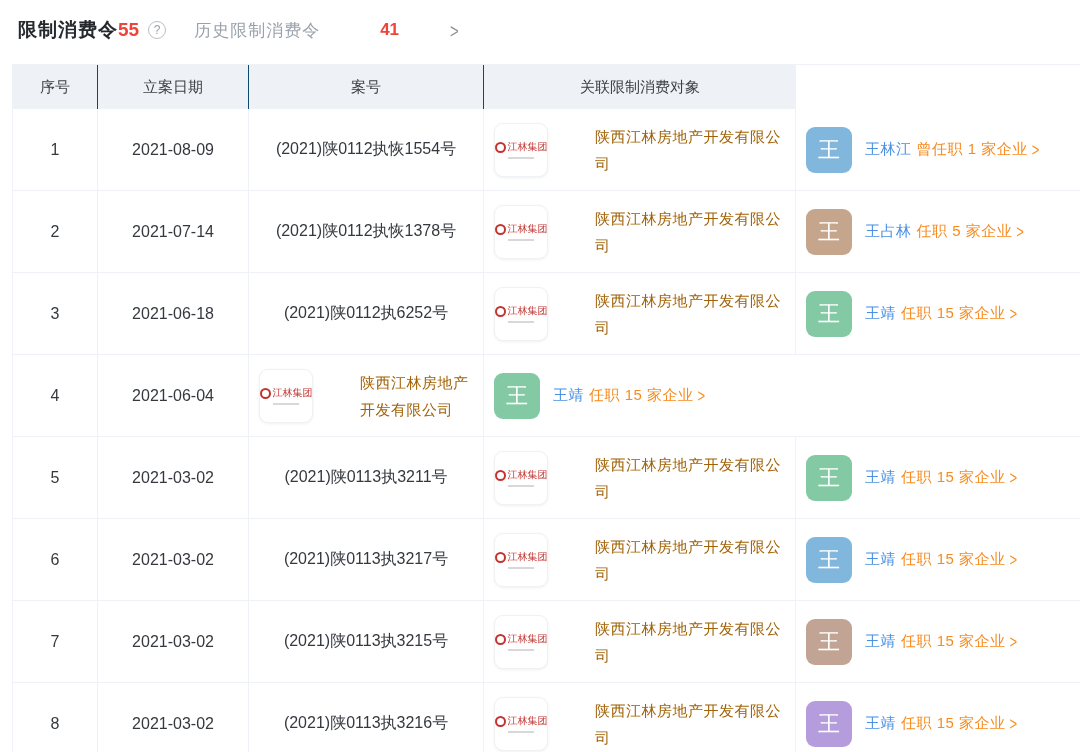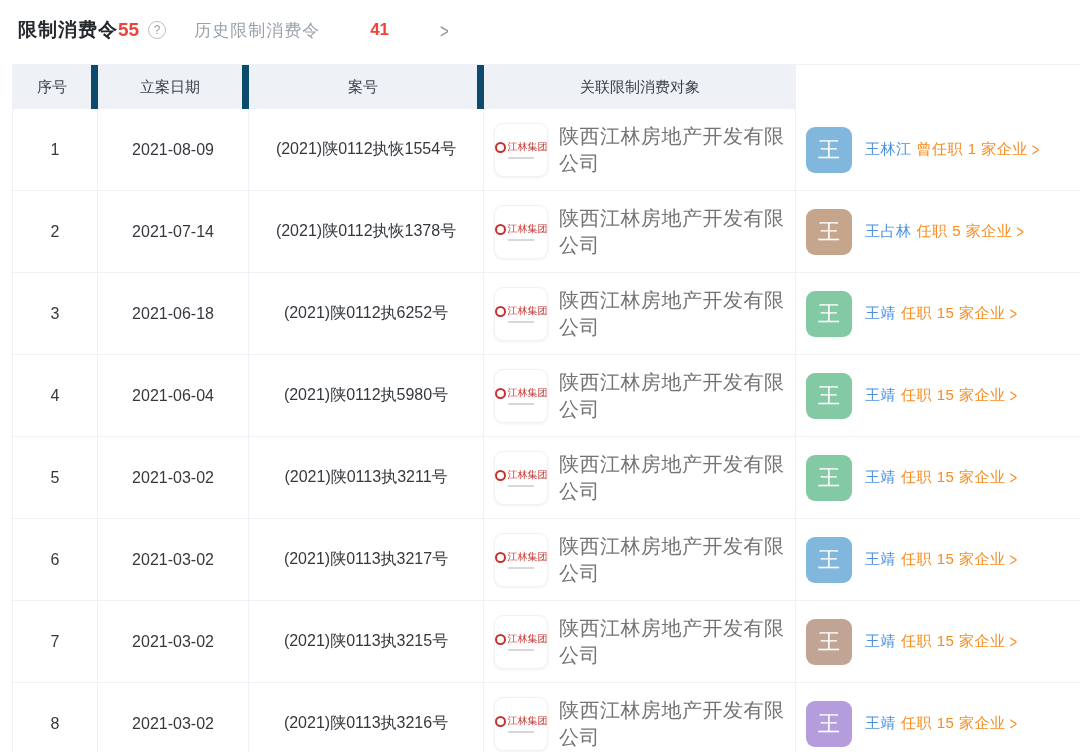--- a/index.html
+++ b/index.html
@@ -22,40 +22,40 @@
     border: 1px solid #b9bfc6; border-radius: 50%;
     color: #9aa0a8; font-size: 12px; line-height: 16px;
     display: flex; align-items: center; justify-content: center;
     cursor: pointer;
   }
   .history-link {
     display: flex; align-items: center;
     margin-left: 28px; cursor: pointer; gap: 48px;
   }
   .history-label { font-size: 17px; color: #9aa2ab; letter-spacing: 1px; }
-  .history-count { font-size: 17px; font-weight: 700; color: #ee4439; margin-left: 2px; }
+  .history-count { font-size: 17px; font-weight: 700; color: #ee4439; margin-left: 12px; }
   .history-chevron { font-size: 15px; color: #8f979f; margin-left: 3px; transform: scaleY(1.3); }
 
   
   .tbl {
     position: absolute; left: 12px; top: 64px;
     width: 1068px;
     border: 1px solid #eef1f5; border-right: none;
   }
   .tr {
     display: grid;
     grid-template-columns: 85px 151px 235px 312px 1fr;
   }
   .tr + .tr { border-top: 1px solid #eef1f5; }
   .th-row { height: 44px; background: #fff; }
   .th {
     background: #eef2f7;
     display: flex; align-items: center; justify-content: center;
     font-size: 15px; color: #3a3f45;
-    border-right: 7px solid #0c4a6e;
+    border-right: 1px solid #0c4a6e;
   }
   .th:last-child { border-right: none; }
   .td {
     height: 81px;
     display: flex; align-items: center; justify-content: center;
     font-size: 16px; color: #35393e;
     border-right: 1px solid #eef1f5;
     background: #fff;
   }
   .td:last-child { border-right: none; }
@@ -72,22 +72,22 @@
   }
   .logo-line { display: flex; align-items: center; gap: 2px; }
   .logo-mark {
     width: 11px; height: 11px; border-radius: 50%;
     border: 2px solid #c13531;
     display: inline-block;
   }
   .logo-text { font-size: 10px; color: #c13531; font-weight: 400; white-space: nowrap; }
   .logo-sub { width: 26px; height: 2px; background: #d8d8d8; margin-top: 3px; }
   .company-name {
-    color: #737373; font-size: 20px; line-height: 27px;
-    width: 228px; cursor: pointer; letter-spacing: .5px;
+    color: #a16207; font-size: 15px; line-height: 27px;
+    width: 228px; cursor: pointer; letter-spacing: .5px; margin-left: 36px;
   }
 
   
   .person-cell { gap: 13px; padding-left: 11px; }
   .avatar {
     width: 46px; height: 46px; flex: 0 0 46px;
     border-radius: 9px;
     display: flex; align-items: center; justify-content: center;
     color: #fff; font-size: 22px;
     cursor: pointer;
@@ -196,21 +196,20 @@
           <span>任职 15 家企业</span>
           <span class="relation-chevron">&gt;</span>
         </span>
       </span>
     </div>
   </div>
 
   <div class="tr">
     <div class="td">4</div>
     <div class="td">2021-06-04</div>
-    <div class="td">(2021)陕0112执5980号</div>
     <div class="td left company-cell">
       <span class="company-logo">
         <span class="logo-line">
           <span class="logo-mark"></span>
           <span class="logo-text">江林集团</span>
         </span>
         <span class="logo-sub"></span>
       </span>
       <span class="company-name">陕西江林房地产开发有限公司</span>
     </div>

